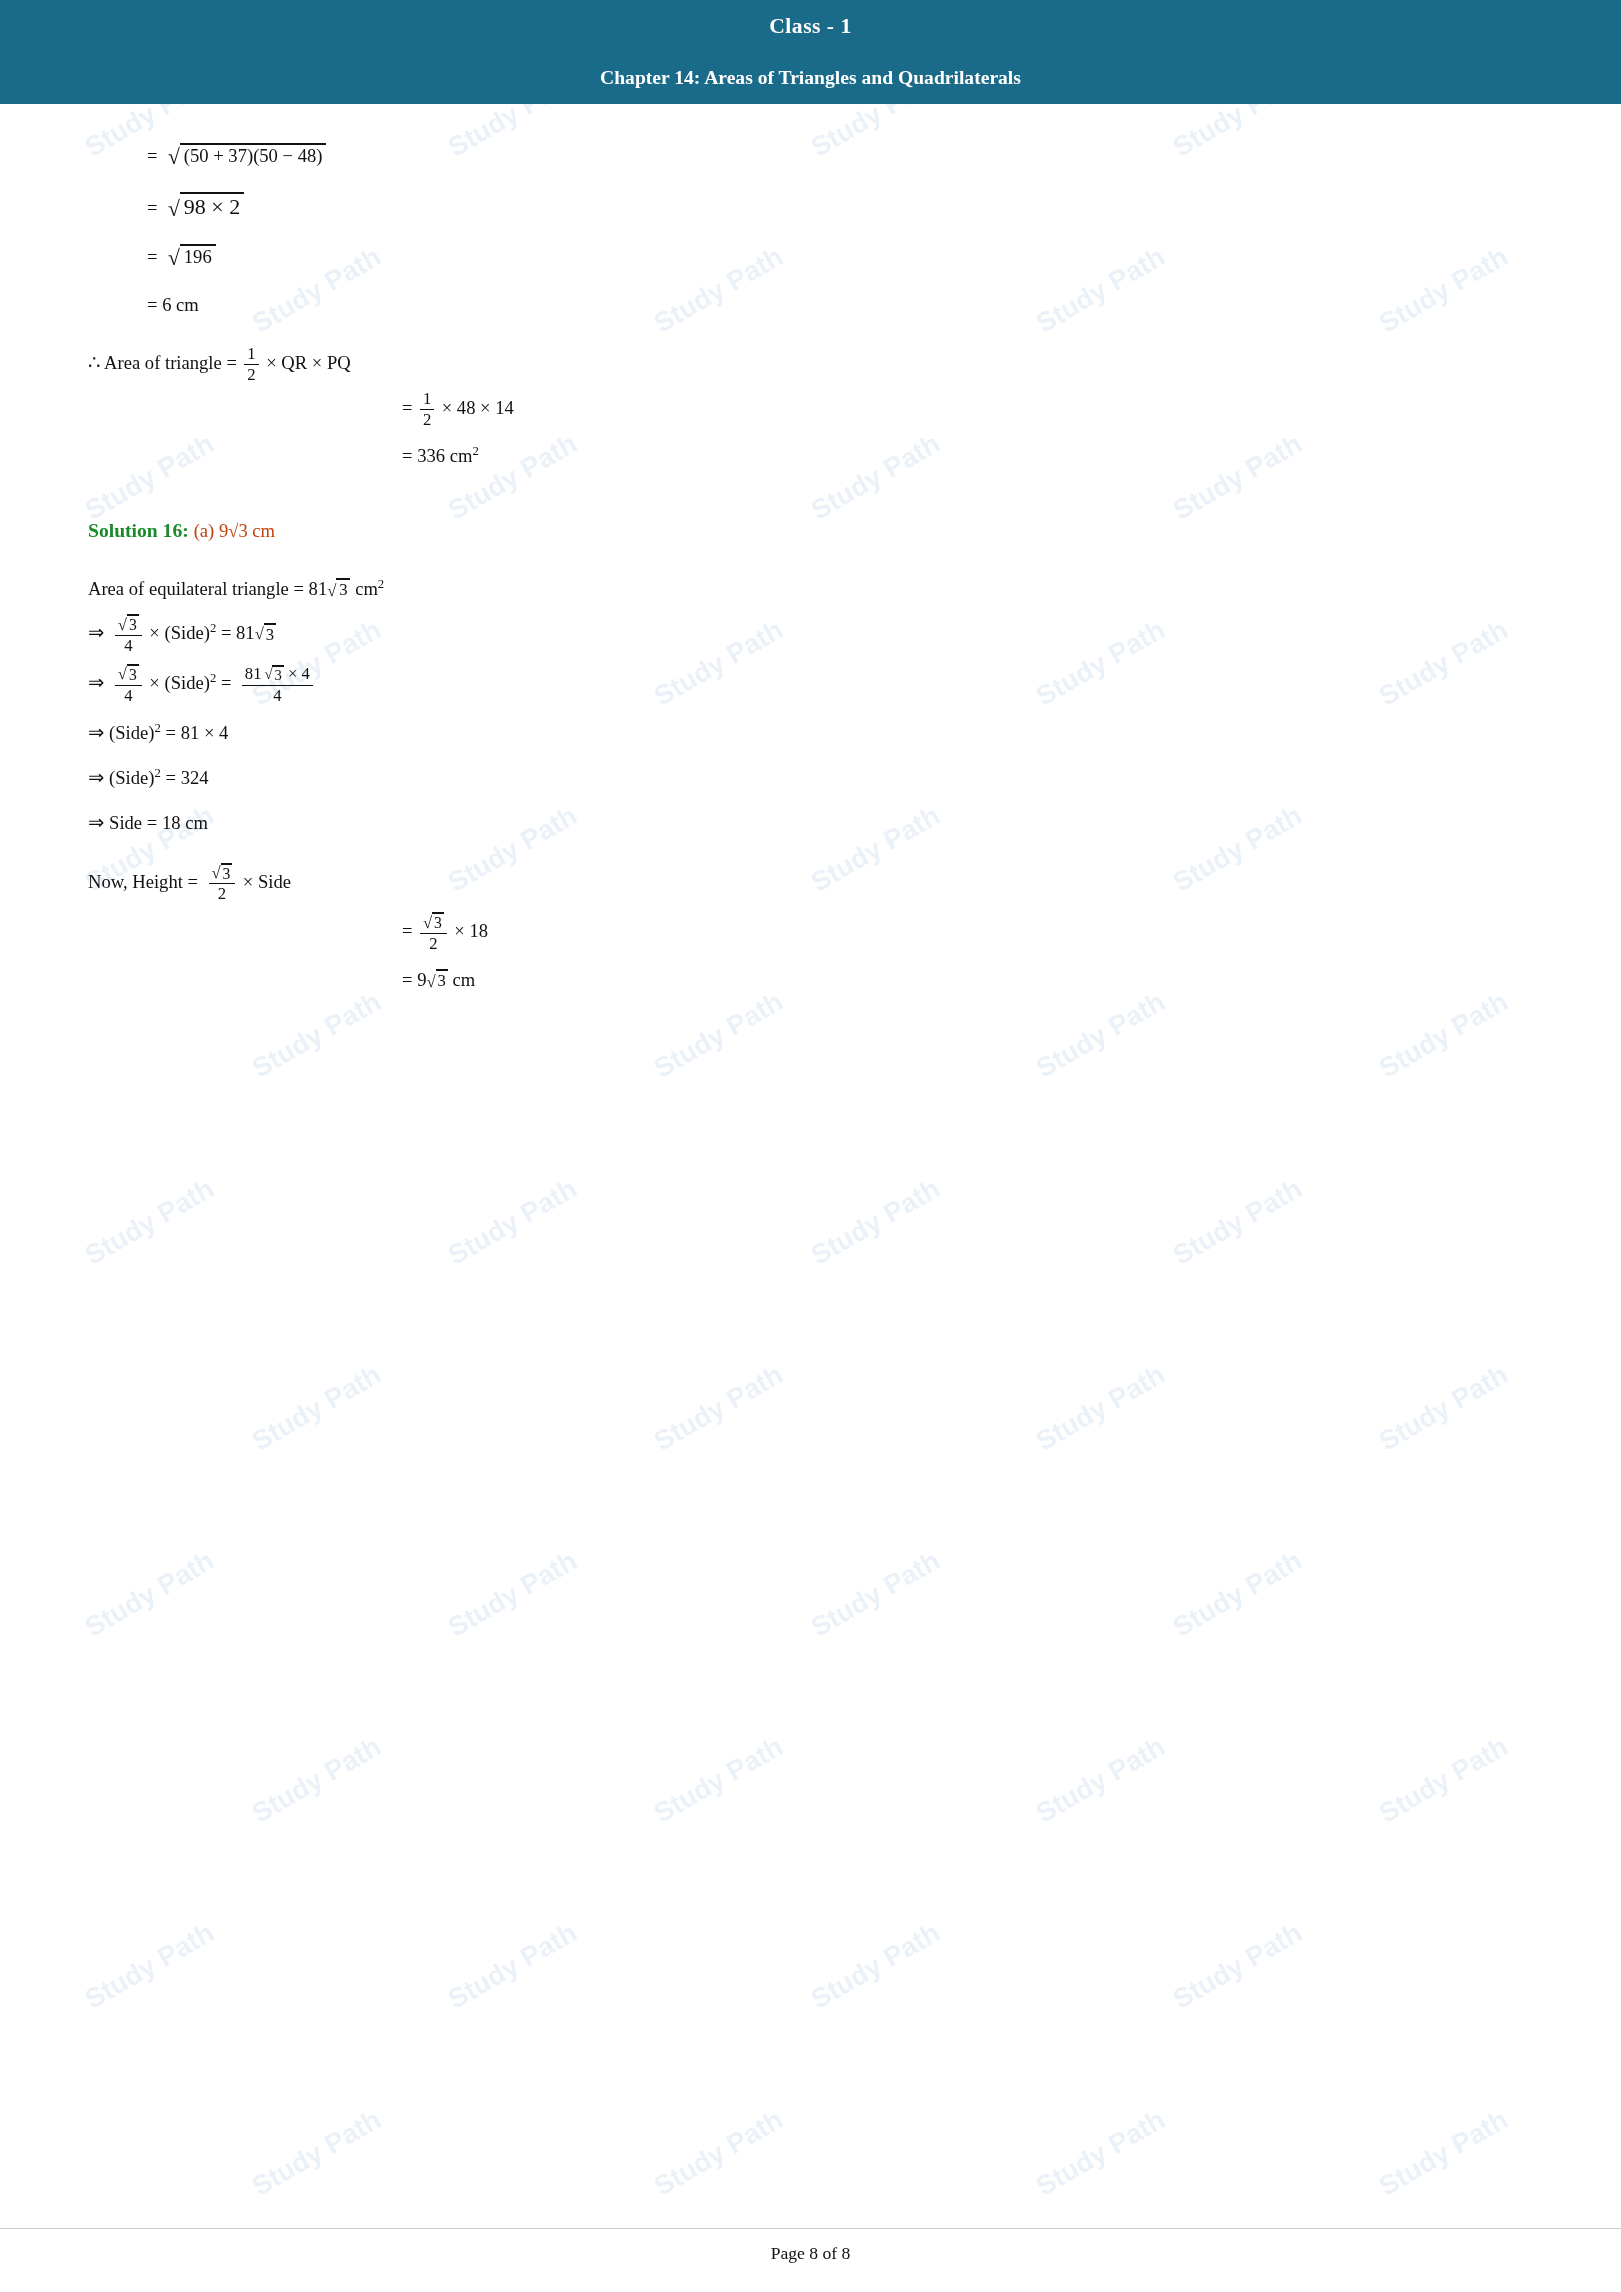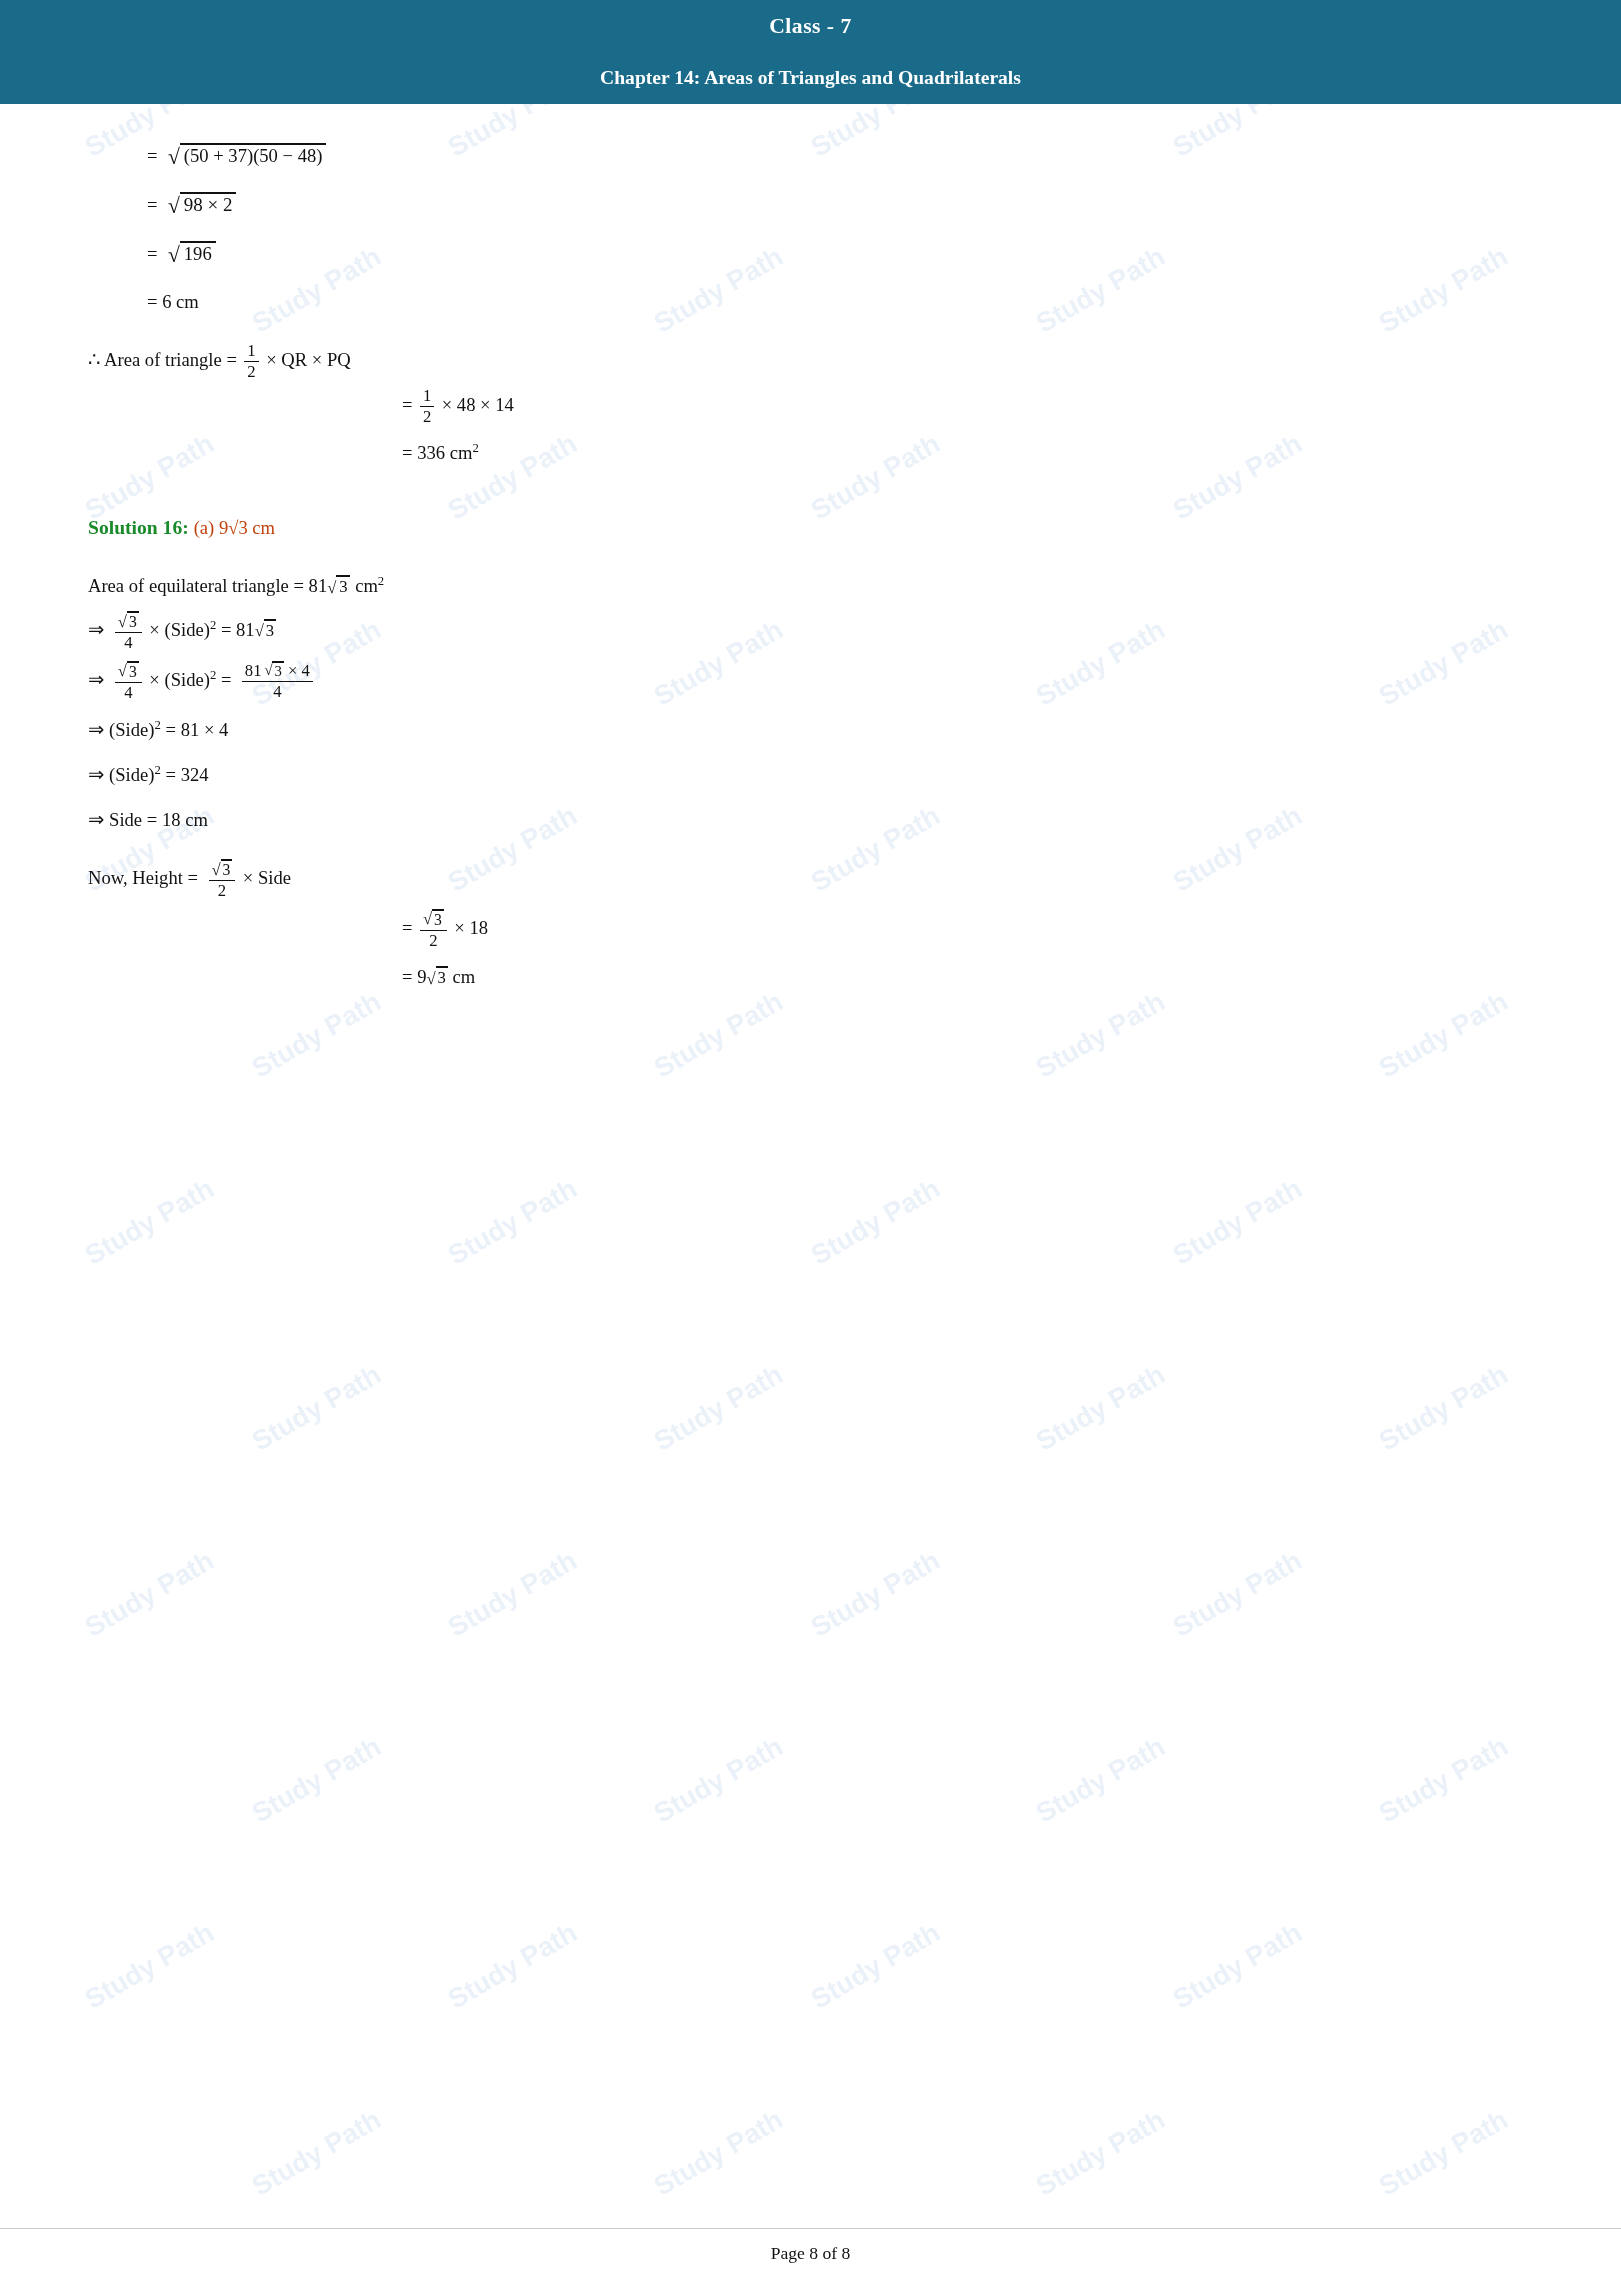--- a/index.html
+++ b/index.html
@@ -144,37 +144,37 @@
   <div class="watermark" style="top:1950px;left:441px">Study Path</div>
   <div class="watermark" style="top:1950px;left:804px">Study Path</div>
   <div class="watermark" style="top:1950px;left:1166px">Study Path</div>
   <div class="watermark" style="top:2137px;left:245px">Study Path</div>
   <div class="watermark" style="top:2137px;left:647px">Study Path</div>
   <div class="watermark" style="top:2137px;left:1029px">Study Path</div>
   <div class="watermark" style="top:2137px;left:1372px">Study Path</div>
 </div>
 
 <div class="header" style="position:relative;z-index:1;">
-  <div class="header-line1">Class - 7</div>
+  <div class="header-line1">Class - 1</div>
   <div class="header-line3">Chapter 14: Areas of Triangles and Quadrilaterals</div>
 </div>
 
 <div class="content" style="position:relative;z-index:1;">
 
   <div>
 
     <div class="math-line indent1">
       = <span style="margin-left:5.9px;">
           <span style="font-size:21.6px;vertical-align:middle;">√</span><span style="border-top:2px solid #111;padding:0 3.9px 0 3.9px;font-size:18.6px;">(50 + 37)(50 − 48)</span>
         </span>
     </div>
 
     <div class="math-line indent1 small-gap">
       = <span style="margin-left:5.9px;">
-          <span style="font-size:21.6px;vertical-align:middle;">√</span><span style="border-top:2px solid #111;padding:0 3.9px 0 3.9px;font-size:19px;">98 × 2</span>
+          <span style="font-size:21.6px;vertical-align:middle;">√</span><span style="border-top:2px solid #111;padding:0 3.9px 0 3.9px;font-size:22px;">98 × 2</span>
         </span>
     </div>
 
     <div class="math-line indent1 small-gap">
       = <span style="margin-left:5.9px;">
           <span style="font-size:21.6px;vertical-align:middle;">√</span><span style="border-top:2px solid #111;padding:0 3.9px 0 3.9px;font-size:18.6px;">196</span>
         </span>
     </div>
 
     <div class="math-line indent1 small-gap">= 6 cm</div>

